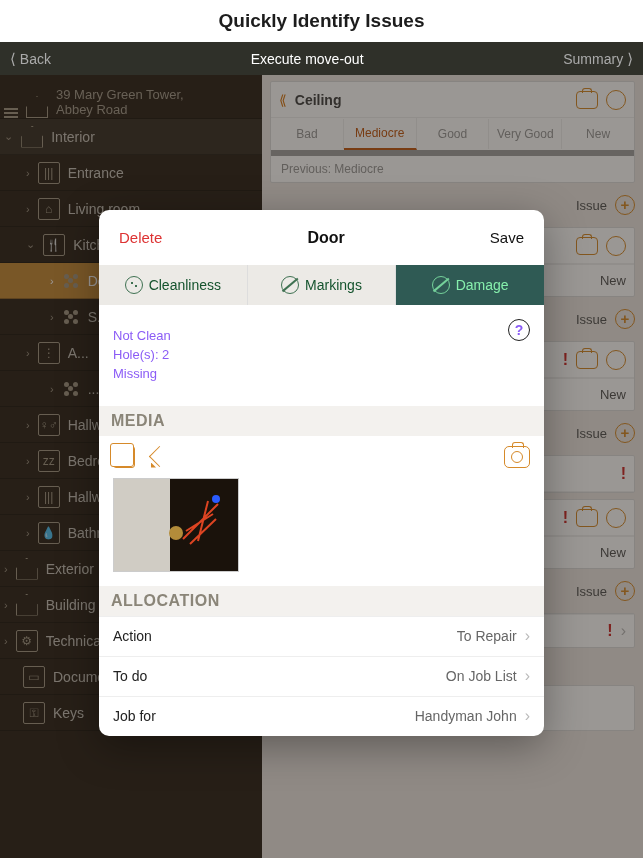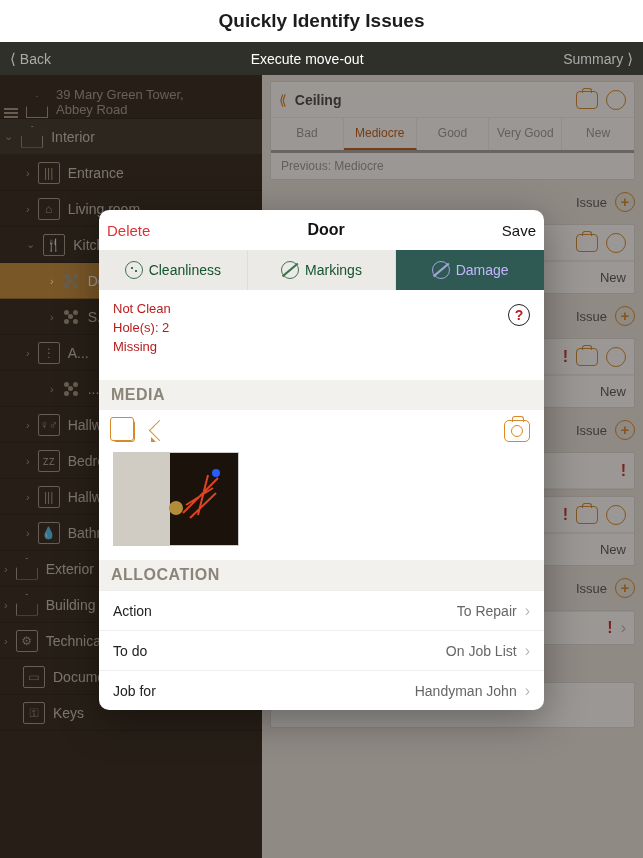--- a/index.html
+++ b/index.html
@@ -32,47 +32,47 @@
 
   .main { flex: 1; background: #ede8e3; overflow: hidden; }
   .card { margin: 6px 8px; background: #fff; border: 1px solid #ddd; border-radius: 2px; }
   .card-head { display:flex; align-items:center; height:36px; padding:0 8px; gap:8px; border-bottom:1px solid #eee; }
   .hazard { color:#d77a1a; font-size:14px; }
   .card-head .title { font-weight:600; color:#444; font-size:14px; flex:1; }
   .cam-sm { width:22px; height:18px; border:1.5px solid #d68a2a; border-radius:4px; position:relative; }
   .cam-sm::before{content:'';position:absolute;top:-4px;left:5px;width:8px;height:4px;border:1.5px solid #d68a2a;border-bottom:none;border-radius:3px 3px 0 0}
   .circ { width:20px; height:20px; border:1.5px solid #d68a2a; border-radius:50%; }
   .circ.plus::after{content:'+'; color:#d68a2a; display:block; text-align:center; line-height:18px; font-size:15px; font-weight:bold;}
-  .ratings { display:flex; border-bottom:3px solid #a3a3a3; }
+  .ratings { display:flex; border-bottom:6px solid #a3a3a3;align-items:center; }
   .ratings div { flex:1; text-align:center; padding:8px 0; font-size:12px; color:#999; border-right:1px solid #eee; }
   .ratings div:last-child{border-right:none}
   .ratings .sel { color:#c15a15; border-bottom:2px solid #c15a15; }
   .prev { padding:6px 10px; font-size:12px; color:#999; }
   .issue-line { display:flex; align-items:center; justify-content:flex-end; gap:8px; padding:4px 8px; height:32px;}
   .issue-line span { font-size:13px; color:#555;}
   .card-sub { display:flex; align-items:center; padding:6px 8px; gap:8px; border-top:1px solid #eee;}
   .circle-crossed { width:20px; height:20px; border:1.5px solid #666; border-radius:50%; position:relative;}
   .circle-crossed::after{content:'';position:absolute;left:-2px;top:8px;width:24px;height:1.5px;background:#666;transform:rotate(-40deg)}
   .section-label { font-size:10px; color:#999; font-weight:600; letter-spacing:.5px; padding:10px; }
   .textarea { margin:0 8px; height:46px; background:#fff; border:1px solid #ddd; border-radius:2px;}
 
   
   .modal { position:absolute; top:210px; left:99px; width:445px; background:#fff; border-radius:10px; box-shadow:0 10px 40px rgba(0,0,0,.35); overflow:hidden; z-index:10; }
-  .m-head { display:flex; align-items:center; justify-content:space-between; height:40px; padding:0 8px; }
+  .m-head { display:flex; align-items:center; justify-content:space-between; height:55px; padding:0 20px; }
   .m-head .del { color:#d33; font-size:15px; }
   .m-head .ttl { font-weight:700; font-size:16px; color:#111; }
   .m-head .save { color:#111; font-size:15px; }
   .m-tabs { display:flex; height:40px; }
   .m-tab { flex:1; display:flex; align-items:center; justify-content:center; gap:6px; font-size:14px; color:#14532d; background:#eceae6; border-right:1px solid #ddd; }
   .m-tab:last-child{border-right:none}
-  .m-tab.active { background:#2f5a54; color:#c4b5fd; }
+  .m-tab.active { background:#2f5a54; color:#86efac; }
   .m-tab .tic { width:18px; height:18px; border:1.5px solid currentColor; border-radius:50%; position:relative; opacity:.8;}
   .m-tab .tic.diag::after{content:'';position:absolute;left:-2px;top:7px;width:20px;height:1.5px;background:currentColor;transform:rotate(-40deg)}
   .m-tab .tic.dots::after{content:'';position:absolute;inset:3px;border-radius:50%;background:radial-gradient(circle at 30% 30%, currentColor 1px, transparent 1px),radial-gradient(circle at 70% 60%, currentColor 1px, transparent 1px);}
-  .m-status { padding:10px 14px; background:#fff; font-size:13px; color:#b91c1c; line-height:1.45; position:relative; min-height:90px; }
+  .m-status { padding:22px 14px; background:#fff; font-size:13px; color:#8b5cf6; line-height:1.45; position:relative; min-height:90px; }
   .m-status .help { position:absolute; right:14px; top:14px; width:22px; height:22px; border:1.8px solid #222; border-radius:50%; display:flex; align-items:center; justify-content:center; font-weight:700; font-size:14px;}
   .m-sec-label { background:#f3f1ee; padding:6px 12px; font-size:16px; font-weight:700; color:#8a8578; letter-spacing:.5px;}
   .m-media-tools { display:flex; align-items:center; justify-content:space-between; padding:10px 14px; }
   .m-media-tools .left { display:flex; gap:14px;}
   .photo-ic { width:22px; height:22px; border:1.8px solid #d68a2a; border-radius:3px; position:relative;}
   .photo-ic::before{content:'';position:absolute;left:-4px;top:-4px;width:22px;height:22px;border:1.8px solid #d68a2a;border-radius:3px;background:#fff}
   .pencil-ic { width:22px; height:22px; position:relative; }
   .pencil-ic::before{content:'';position:absolute;left:3px;top:3px;width:14px;height:14px;border:1.8px solid #d68a2a;transform:rotate(45deg);border-top:none;border-right:none}
   .pencil-ic::after{content:'';position:absolute;left:2px;bottom:0;width:5px;height:5px;background:#d68a2a;clip-path:polygon(0 100%,100% 100%,0 0)}
   .cam-lg { width:26px; height:22px; border:1.8px solid #d68a2a; border-radius:5px; position:relative; }

